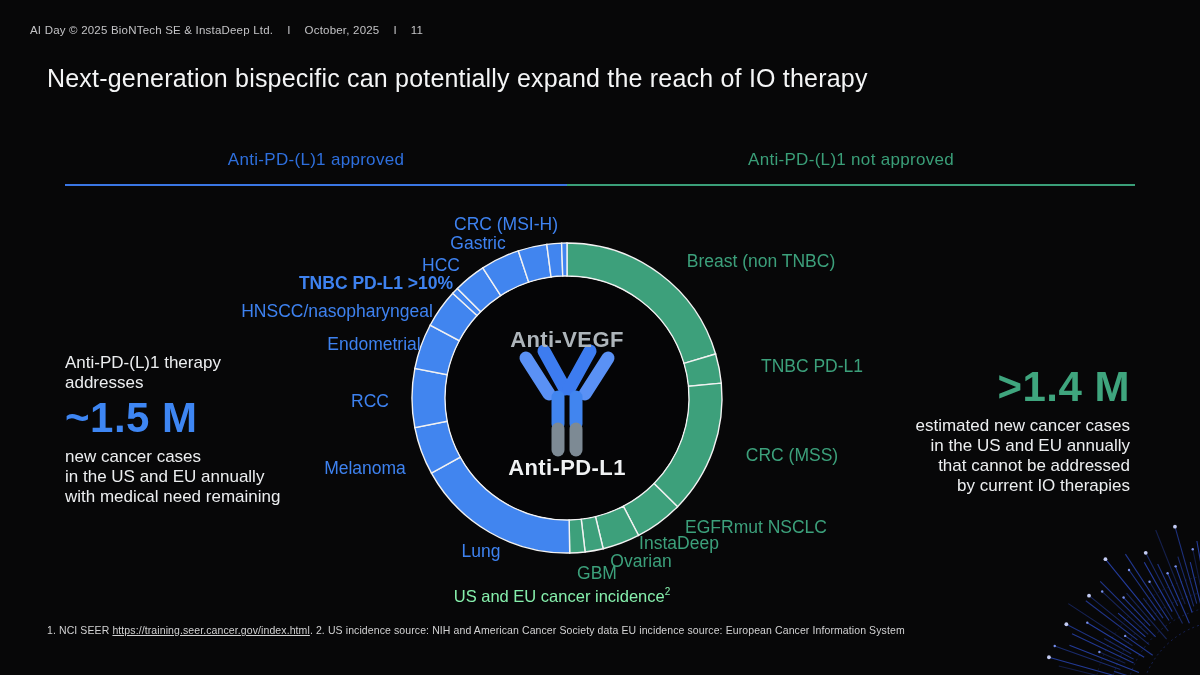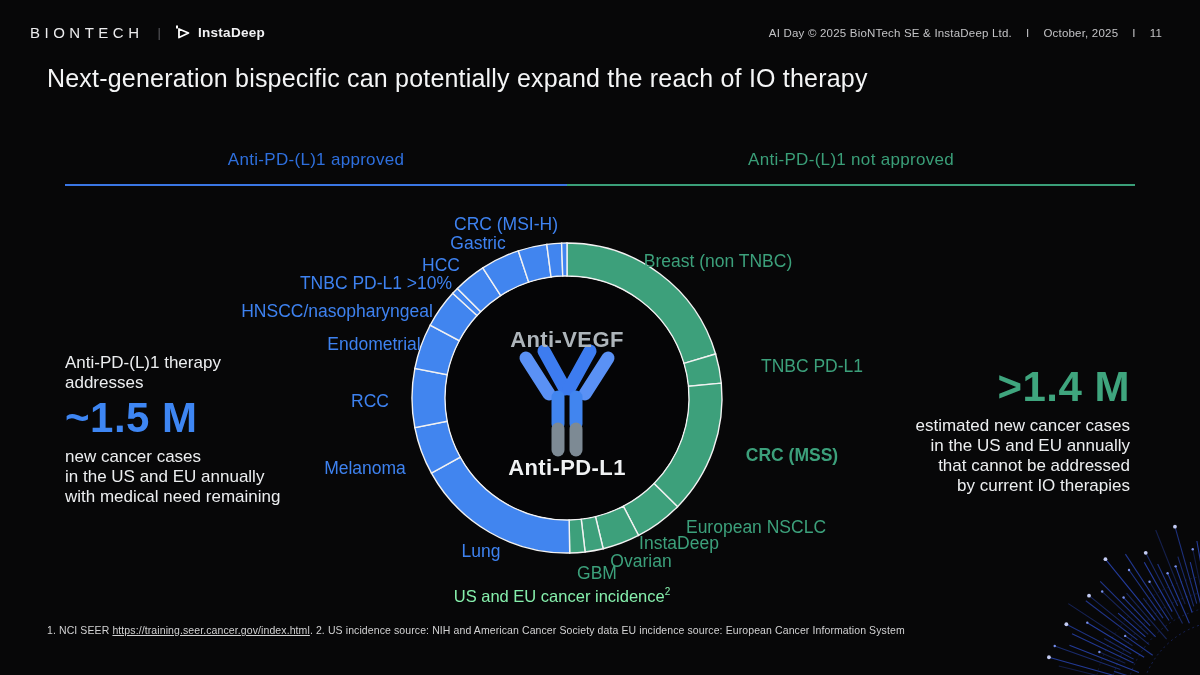--- a/index.html
+++ b/index.html
@@ -49,31 +49,20 @@
   .caption sup{font-size:10px;}
   .footer{position:absolute;left:47px;top:624px;font-size:10.5px;color:#d2d2d3;letter-spacing:.1px;white-space:nowrap;}
   .footer a{color:#d2d2d3;text-decoration:underline;}
   
   #corner-decoration{position:absolute;right:0;bottom:0;width:270px;height:210px;pointer-events:none;}
 </style>
 </head>
 <body>
 
 <div class="topbar">
-  <div class="brandrow">
-    <span class="biontech">BIONTECH</span>
-    <span class="brand-sep">|</span>
-    <span class="instadeep">
-      <svg width="17" height="17" viewBox="0 0 17 17">
-        <rect x="1" y="1.5" width="2" height="3" fill="#ffffff"></rect>
-        <path d="M4 5 L13.5 9 L4 13.5 Z" fill="none" stroke="#ffffff" stroke-width="1.8" stroke-linejoin="round"></path>
-      </svg>
-      <span class="name">InstaDeep</span>
-    </span>
-  </div>
   <div class="meta">
     <span>AI Day © 2025 BioNTech SE &amp; InstaDeep Ltd.</span><span class="sep">I</span><span>October, 2025</span><span class="sep">I</span><span>11</span>
   </div>
 </div>
 
 <div class="title">Next-generation bispecific can potentially expand the reach of IO therapy</div>
 
 <div class="col-h blue">Anti-PD-(L)1 approved</div>
 <div class="col-h green">Anti-PD-(L)1 not approved</div>
 <div class="rule blue"></div>
@@ -120,33 +109,33 @@
     <line x1="558" y1="397" x2="558" y2="424" stroke="#4185EF" stroke-width="13"></line>
     <line x1="576" y1="397" x2="576" y2="424" stroke="#4185EF" stroke-width="13"></line>
     <line x1="558" y1="429" x2="558" y2="450" stroke="#7d8a94" stroke-width="13"></line>
     <line x1="576" y1="429" x2="576" y2="450" stroke="#7d8a94" stroke-width="13"></line>
   </g>
 </svg>
 
 <div id="chart-labels">
   <div class="center-label top" style="left:567px;top:327px;">Anti-VEGF</div>
   <div class="center-label bottom" style="left:567px;top:455px;">Anti-PD-L1</div>
-<div class="seg-label not_approved" style="left: 718px; top: 252px;">Breast (non TNBC)</div>
+<div class="seg-label not_approved" style="left: 761px; top: 252px;">Breast (non TNBC)</div>
     <div class="seg-label not_approved" style="left: 812px; top: 357px;">TNBC PD-L1</div>
-    <div class="seg-label not_approved" style="left: 792px; top: 446px; font-weight: bold;">CRC (MSS)</div>
-    <div class="seg-label not_approved" style="left: 756px; top: 518px;">European NSCLC</div>
+    <div class="seg-label not_approved" style="left: 792px; top: 446px;">CRC (MSS)</div>
+    <div class="seg-label not_approved" style="left: 756px; top: 518px;">EGFRmut NSCLC</div>
     <div class="seg-label not_approved" style="left: 679px; top: 534px;">InstaDeep</div>
     <div class="seg-label not_approved" style="left: 641px; top: 552px;">Ovarian</div>
     <div class="seg-label not_approved" style="left: 597px; top: 564px;">GBM</div>
     <div class="seg-label approved" style="left: 481px; top: 542px;">Lung</div>
     <div class="seg-label approved" style="left: 365px; top: 459px;">Melanoma</div>
     <div class="seg-label approved" style="left: 370px; top: 392px;">RCC</div>
     <div class="seg-label approved" style="left: 374px; top: 335px;">Endometrial</div>
     <div class="seg-label approved" style="left: 337px; top: 302px;">HNSCC/nasopharyngeal</div>
-    <div class="seg-label approved" style="left: 376px; top: 274px;">TNBC PD-L1 &gt;10%</div>
+    <div class="seg-label approved" style="left: 376px; top: 274px; font-weight: bold;">TNBC PD-L1 &gt;10%</div>
     <div class="seg-label approved" style="left: 441px; top: 256px;">HCC</div>
     <div class="seg-label approved" style="left: 478px; top: 234px;">Gastric</div>
     <div class="seg-label approved" style="left: 506px; top: 215px;">CRC (MSI-H)</div>
   </div>
 
 <div class="caption"><span>US and EU cancer incidence</span><sup>2</sup></div>
 
 <div class="footer">
   <span>1. NCI SEER </span><a href="#">https://training.seer.cancer.gov/index.html</a><span>. 2. US incidence source: NIH and American Cancer Society data EU incidence source: European Cancer Information System</span>
 </div>

